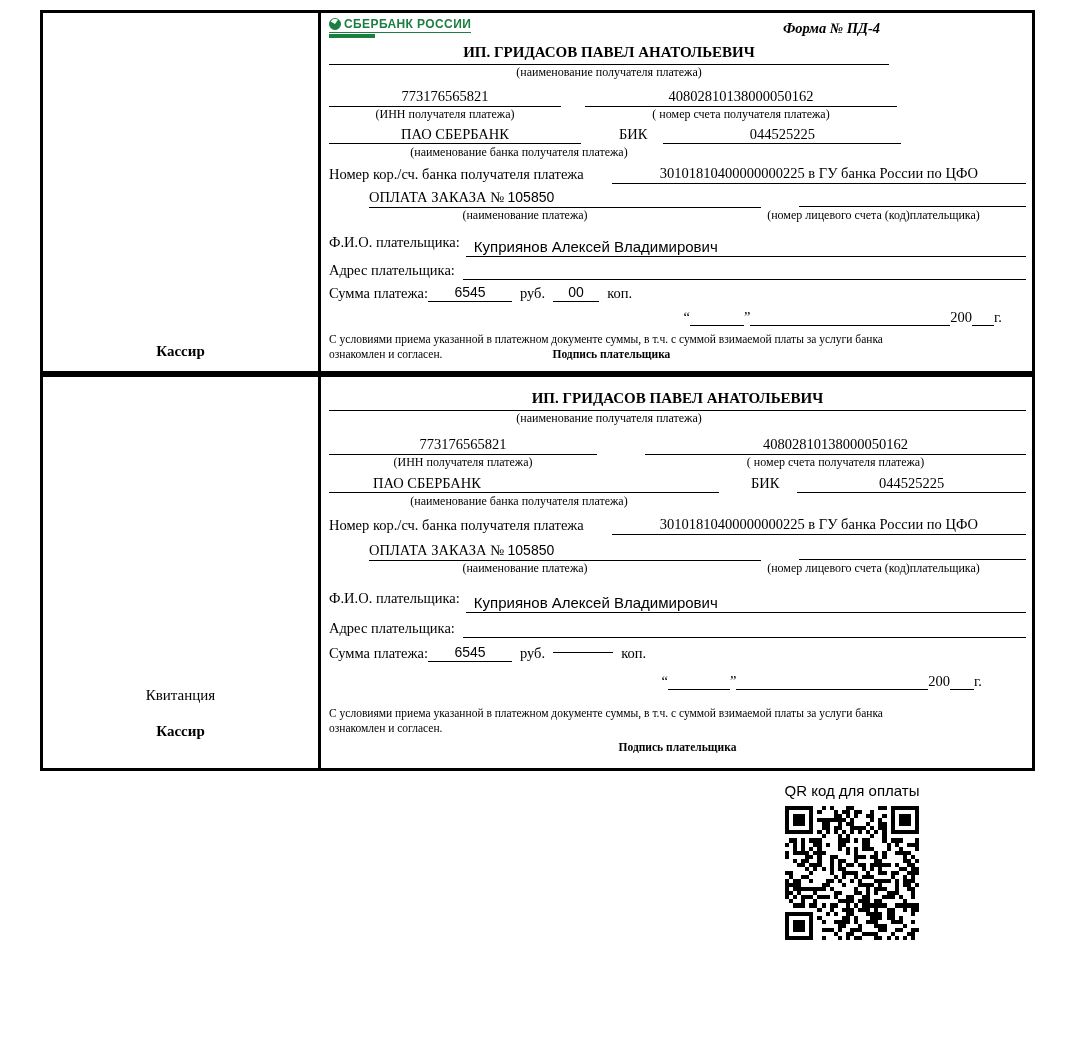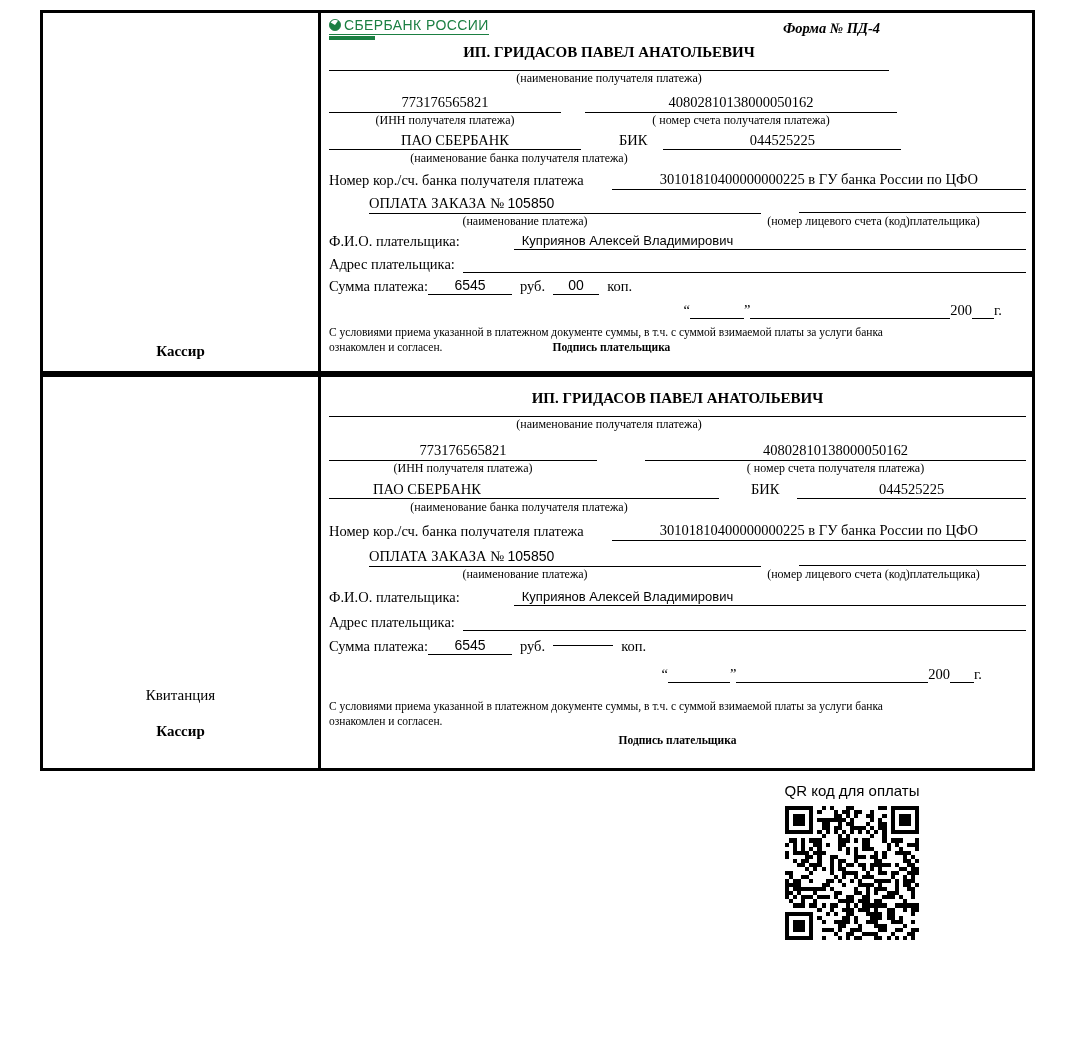--- a/index.html
+++ b/index.html
@@ -25,27 +25,27 @@
   .ul  { border-bottom:1px solid #000; }
   .cap { font-size:12px; text-align:center; line-height:1.2; }
   .val { font-size:14.5px; text-align:center; line-height:1.25; }
   .lbl { font-size:14.5px; white-space:nowrap; line-height:1.25; }
   .sans { font-family:"Liberation Sans", sans-serif; }
 
   
   .logo-row { display:flex; justify-content:space-between; align-items:flex-start; height:28px; }
   .logo-wrap { margin-top:2px; }
   .logo-line { display:flex; align-items:center; gap:3px; border-bottom:1.5px solid #1b7f42; padding-bottom:1px; }
-  .logo-text { font-family:"Liberation Sans", sans-serif; font-weight:normal; font-size:14px;
+  .logo-text { font-family:"Liberation Sans", sans-serif; font-weight:bold; font-size:12px;
                letter-spacing:.4px; color:#1b7f42; white-space:nowrap;text-align:right; }
   .logo-bar  { display:block; width:46px; height:4px; background:#1b7f42; margin-top:1px; }
   .form-no { font-size:14.5px; font-weight:bold; font-style:italic; margin:5px 146px 0 0; white-space:nowrap; }
 
   .name-row { width:560px; text-align:center; font-weight:bold; font-size:15px; line-height:1.2;
-              padding-bottom:9px; border-bottom:1px solid #000; }
+              padding-bottom:3px; border-bottom:1px solid #000; }
   .name-row.full { width:100%; }
   .cap-name { width:560px; }
 
   .nums-row { margin-top:8px; }
   .w-num-l1 { width:232px; } .w-gap1 { width:24px; min-width:24px; } .w-num-r1 { width:312px; }
   .w-num-l2 { width:268px; } .w-gap2 { width:48px; min-width:48px; } .w-num-r2 { flex:1; }
 
   .bank-row { margin-top:4px; }
   .w-bank1 { width:252px; } .sp-bik1a { width:38px; min-width:38px; } .sp-bik1b { width:16px; min-width:16px; } .w-bik1 { width:238px; }
   .w-bank2 { width:390px; } .sp-bik2a { width:32px; min-width:32px; } .sp-bik2b { width:18px; min-width:18px; } .w-bik2 { flex:1; }
@@ -53,22 +53,22 @@
 
   .corr-row { margin-top:5px; }
   .corr-val { flex:1; margin-left:28px; }
 
   .purpose-row { margin-top:4px;margin-left:40px; }
   .purpose-left { width:392px; font-size:14.5px; line-height:1.25; padding-bottom:1px; white-space:nowrap; }
   .order-no { font-size:14px; }
   .purpose-right { flex:1; margin-left:38px; height:19px; }
   .cap-purpose-l { width:392px; } .cap-purpose-r { flex:1; }
 
-  .fio-row { margin-top:4px;gap:48px; }
-  .fio-val { flex:1; margin-left:6px; padding-left:8px; font-size:13px; line-height:1.2; text-align:left; white-space:nowrap; }
+  .fio-row { margin-top:4px; }
+  .fio-val { flex:1; margin-left:6px; padding-left:8px; font-size:15px; line-height:1.2; text-align:left; white-space:nowrap;margin-top:12px; }
   .addr-row { margin-top:4px; }
   .addr-line { flex:1; margin-left:8px; height:18px; }
 
   .sum-row { margin-top:4px; font-size:14.5px; }
   .sum-val { width:84px; text-align:center; font-size:14px; line-height:1.25; }
   .kop-val1 { width:46px; text-align:center; font-size:14px; line-height:1.25; }
   .kop-val2 { width:60px; text-align:center; font-size:14px; line-height:1.25; }
   .sum-sp { width:8px; min-width:8px; }
 
   .date-row { display:flex; align-items:flex-end; justify-content:flex-end; font-size:14.5px; line-height:1.25; }

